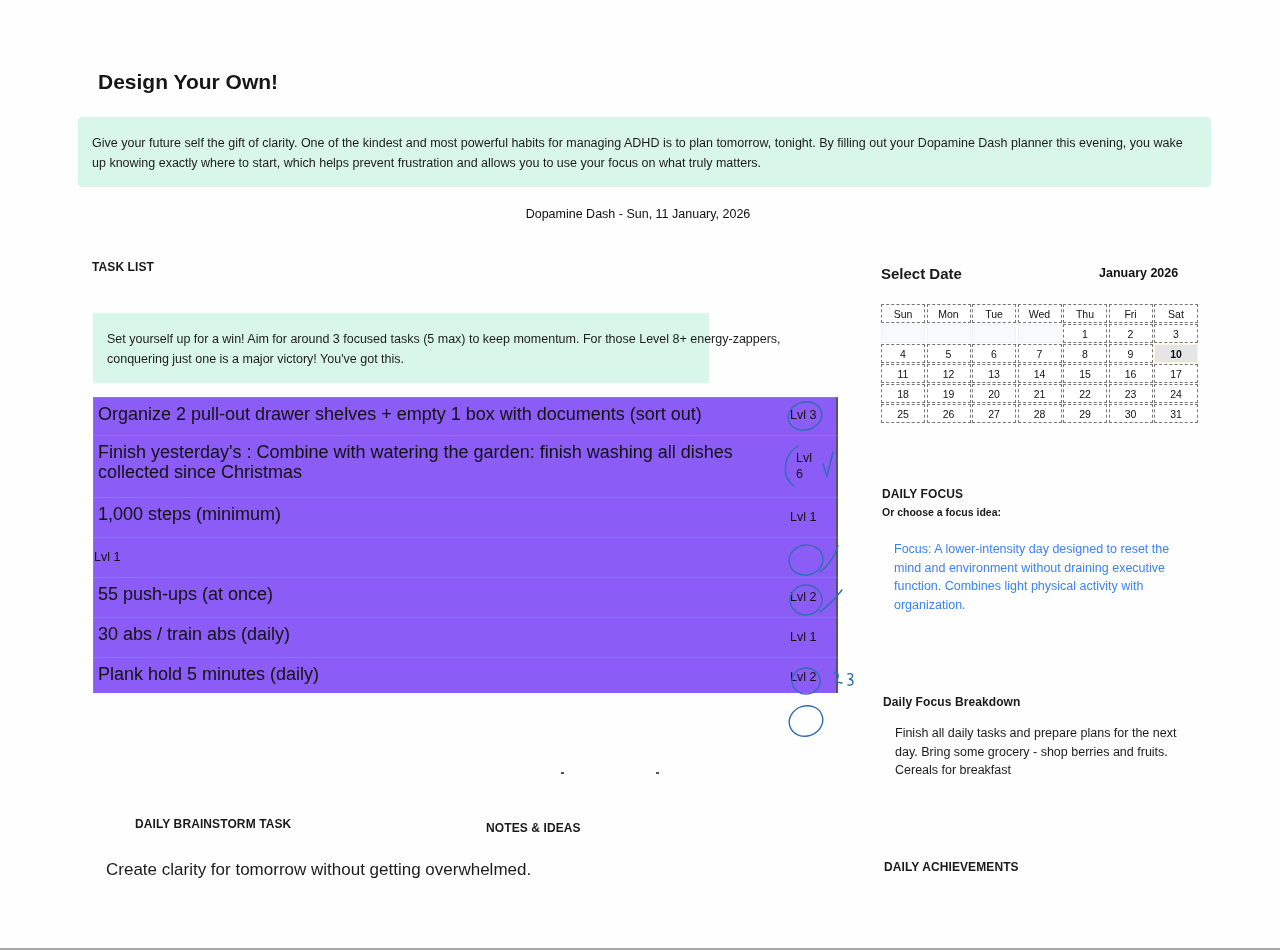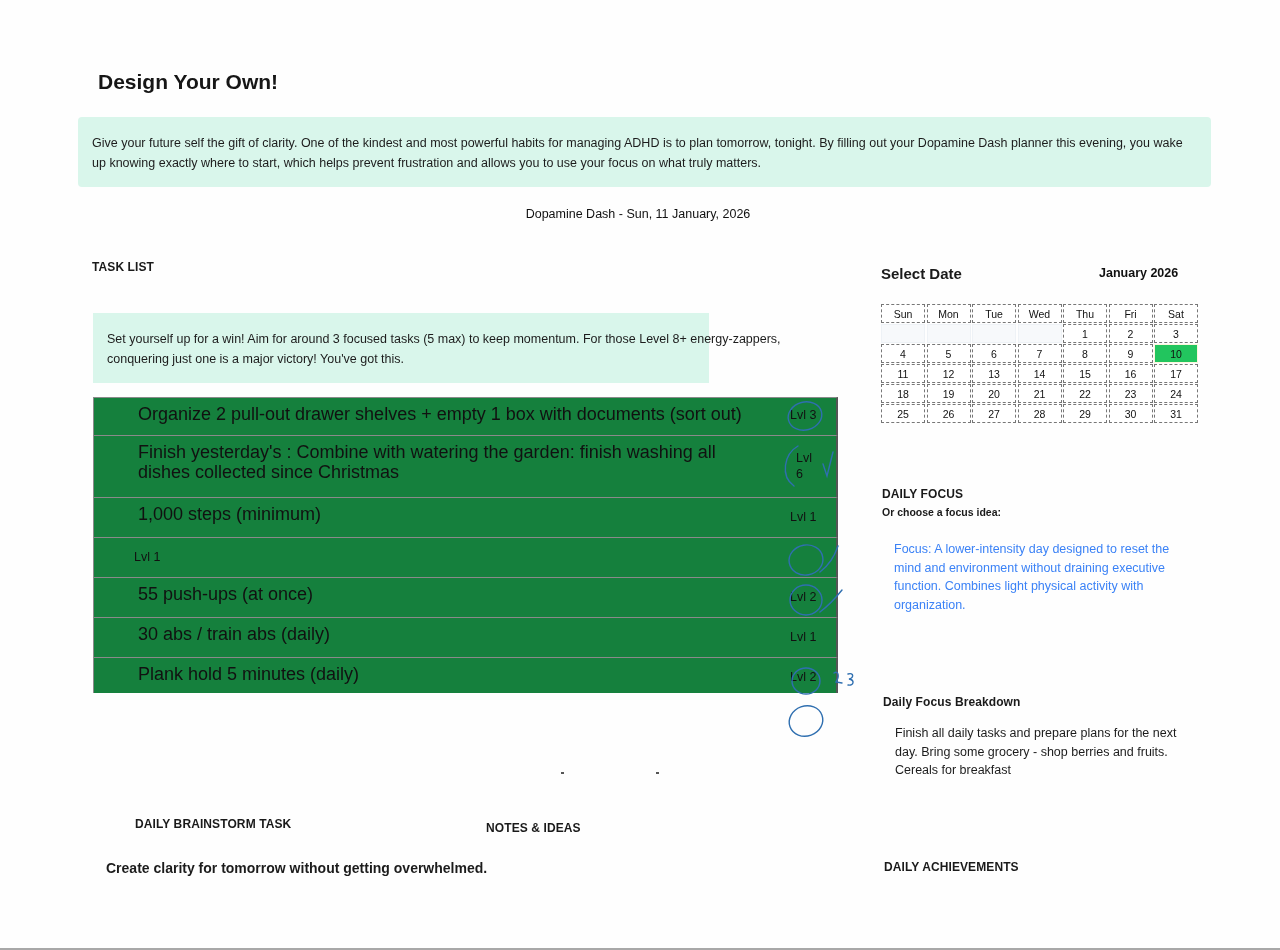--- a/index.html
+++ b/index.html
@@ -32,21 +32,21 @@
     background: #d9f6eb; border-radius: 0;
   }
   .tip-box p {
     margin: 0; position: absolute; left: 14px; top: 16px; width: 720px;
     font-size: 12.5px; line-height: 20px; color: #1c1c1c;
   }
   .task-list { position: absolute; left: 93px; top: 397px; width: 745px; }
   .task-row {
     position: relative; box-sizing: border-box;
     border: 1px solid #8a8a8a; border-right: 2px solid #555; border-bottom: none;
-    background: #15803d; display: flex; align-items: flex-start; padding-left: 40px;
+    background: #8b5cf6; display: flex; align-items: flex-start;
   }
   .task-row .task-text {
     flex: 1; padding: 6px 4px 0 4px; font-size: 18px; line-height: 20px; color: #111;
   }
   .task-row .task-level {
     width: 46px; padding-top: 10px; font-size: 12.5px; color: #111; text-align: left;
   }
   .task-row .task-level.stacked { line-height: 16px; padding-top: 14px; padding-left: 6px; width: 40px;}
   .pen-mark {
     position: absolute; pointer-events: none;
@@ -61,31 +61,31 @@
     position: absolute; left: 881px; top: 304px;
     display: grid; grid-template-columns: repeat(7, 44px); column-gap: 1.5px; row-gap: 1px;
   }
   .cal-cell {
     height: 19px; box-sizing: border-box; border: 1px dashed #777;
     font-size: 10.5px; display: flex; align-items: center; justify-content: center; color: #111;
     background: #fff;
   }
   .cal-cell.head { font-weight: normal; }
   .cal-cell.empty { border: 1px solid #eef2f6; background: #f7f9fb; }
-  .cal-cell.highlight { background: #22c55e; border: 1px solid #fdf6dc; font-weight: normal; }
+  .cal-cell.highlight { background: #e5e5e5; border: 1px solid #fdf6dc; font-weight: bold; }
   .focus-text {
     position: absolute; left: 894px; top: 540px; width: 290px;
     font-size: 12.5px; line-height: 18.5px; color: #3b82f6;
   }
   .breakdown-text {
     position: absolute; left: 895px; top: 724px; width: 290px;
     font-size: 12.5px; line-height: 18.5px; color: #1c1c1c;
   }
   .brainstorm-text {
-    position: absolute; left: 106px; top: 860px; font-size: 14px; color: #1c1c1c; font-weight: bold;
+    position: absolute; left: 106px; top: 860px; font-size: 17px; color: #1c1c1c;
   }
   .sub-label {
     position: absolute; left: 882px; top: 506px; font-size: 10.5px; font-weight: bold; color: #1a1a1a;
   }
   .bottom-rule {
     position: absolute; left: 0; top: 948px; width: 1280px; height: 2px; background: #a8a8a8;
   }
   .speck { position: absolute; width: 3px; height: 2px; background: #555; }
 </style>
 </head>

